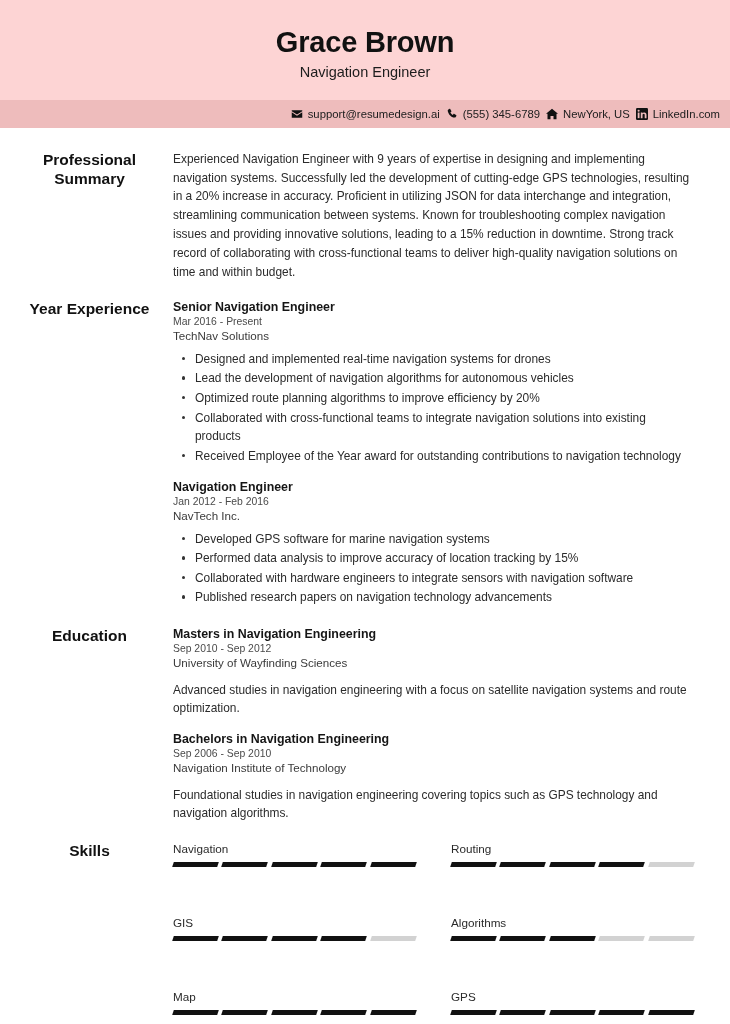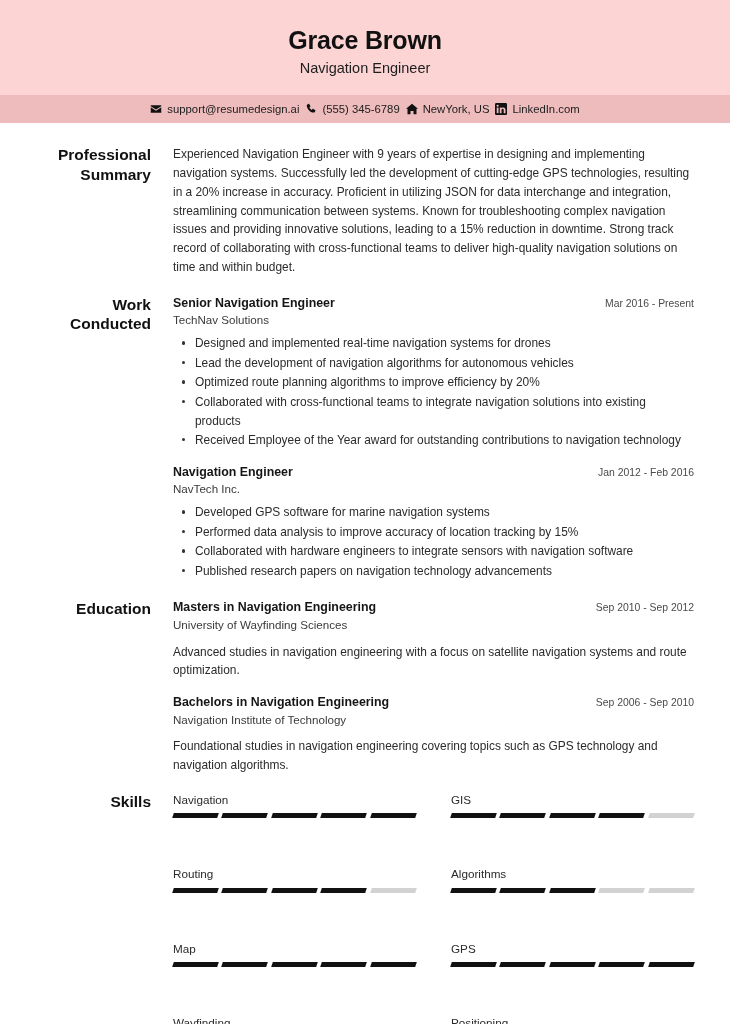--- a/index.html
+++ b/index.html
@@ -18,37 +18,37 @@
     overflow: hidden;
   }
 
   
   .header {
     background: #fdd4d4;
     text-align: center;
     padding: 26px 20px 18px;
   }
   .name {
-    font-size: 25px;
+    font-size: 29px;
     font-weight: bold;
     color: #111111;
     letter-spacing: -0.2px;
     line-height: 1.15;
   }
   .job-title {
     font-size: 14.5px;
     color: #1d1d1d;
     margin-top: 5px;
     line-height: 1.2;
   }
 
   .contact-bar {
     background: #eebcbc;
     display: flex;
-    justify-content: center;
+    justify-content: flex-end;
     align-items: center;
     gap: 6px;
     padding: 8px 10px;
     font-size: 11.3px;
     color: #202020;
   }
   .contact-item {
     display: flex;
     align-items: center;
     gap: 5px;
@@ -70,21 +70,21 @@
   }
 
   .section {
     display: flex;
     align-items: flex-start;
     margin-bottom: 18px;
   }
   .section-label {
     width: 145px;
     flex: 0 0 145px;
-    text-align: right;
+    text-align: center;
     padding-right: 22px;
     font-size: 15.5px;
     font-weight: bold;
     color: #111111;
     line-height: 1.25;
   }
   .section-body {
     flex: 1 1 auto;
     min-width: 0;
   }
@@ -97,21 +97,21 @@
   }
 
   
   .entry { margin-bottom: 14px; }
   .entry:last-child { margin-bottom: 0; }
 
   .entry-head {
     display: flex;
     justify-content: space-between;
     align-items: baseline;
-    gap: 12px;
+    flex-direction: column;
   }
   .entry-title {
     font-size: 12.4px;
     font-weight: bold;
     color: #151515;
     line-height: 1.35;
   }
   .entry-date {
     font-size: 10.4px;
     color: #4a4a4a;
@@ -241,21 +241,21 @@
   <div class="content">
 
     <div class="section">
       <div class="section-label">Professional Summary</div>
       <div class="section-body">
         <div class="para">Experienced Navigation Engineer with 9 years of expertise in designing and implementing navigation systems. Successfully led the development of cutting-edge GPS technologies, resulting in a 20% increase in accuracy. Proficient in utilizing JSON for data interchange and integration, streamlining communication between systems. Known for troubleshooting complex navigation issues and providing innovative solutions, leading to a 15% reduction in downtime. Strong track record of collaborating with cross-functional teams to deliver high-quality navigation solutions on time and within budget.</div>
       </div>
     </div>
 
     <div class="section">
-      <div class="section-label">Work Conducted</div>
+      <div class="section-label">Year Experience</div>
       <div class="section-body">
 
         <div class="entry">
           <div class="entry-head">
             <div class="entry-title">Senior Navigation Engineer</div>
             <div class="entry-date">Mar 2016 - Present</div>
           </div>
           <div class="entry-org">TechNav Solutions</div>
           <ul class="bullets">
             <li>Designed and implemented real-time navigation systems for drones</li>
@@ -316,31 +316,31 @@
               <div class="skill-name">Navigation</div>
               <div class="bar">
                 <span class="seg on"></span>
                 <span class="seg on"></span>
                 <span class="seg on"></span>
                 <span class="seg on"></span>
                 <span class="seg on"></span>
               </div>
             </div>
             <div class="skill">
+              <div class="skill-name">Routing</div>
+              <div class="bar">
+                <span class="seg on"></span>
+                <span class="seg on"></span>
+                <span class="seg on"></span>
+                <span class="seg on"></span>
+                <span class="seg"></span>
+              </div>
+            </div>
+            <div class="skill">
               <div class="skill-name">GIS</div>
-              <div class="bar">
-                <span class="seg on"></span>
-                <span class="seg on"></span>
-                <span class="seg on"></span>
-                <span class="seg on"></span>
-                <span class="seg"></span>
-              </div>
-            </div>
-            <div class="skill">
-              <div class="skill-name">Routing</div>
               <div class="bar">
                 <span class="seg on"></span>
                 <span class="seg on"></span>
                 <span class="seg on"></span>
                 <span class="seg on"></span>
                 <span class="seg"></span>
               </div>
             </div>
             <div class="skill">
               <div class="skill-name">Algorithms</div>

